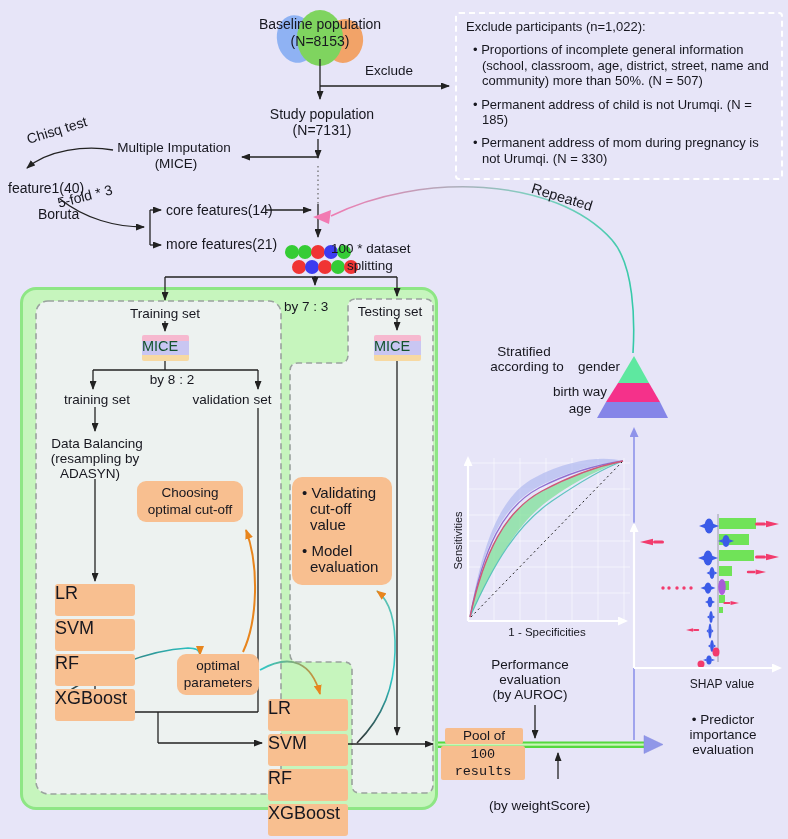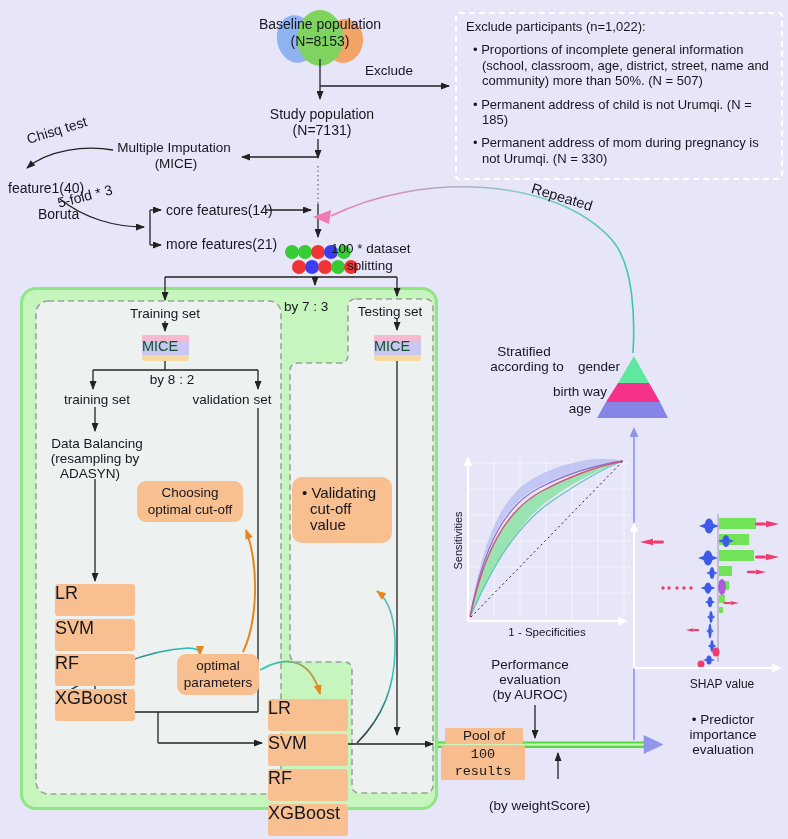--- a/index.html
+++ b/index.html
@@ -296,20 +296,21 @@
   <div class="lbl ctr" style="left:390px;top:304px;">Testing set</div>
   <div class="mice" style="left:374px;top:335px;">
     <div class="s1"></div>
     <div class="s2"></div>
     <div class="s3"></div>
     <div class="t">MICE</div>
   </div>
 
   <div class="vbox">
     <div>• Validating cut-off value</div>
+    <div class="gap">• Model evaluation</div>
   </div>
 
   <div class="stack" style="left:268px;top:699px;">
     <div class="m">LR</div>
     <div class="m">SVM</div>
     <div class="m">RF</div>
     <div class="m">XGBoost</div>
   </div>
 
   <div class="pool" style="left:445px;top:728px;width:78px;line-height:16px;">Pool of</div>

